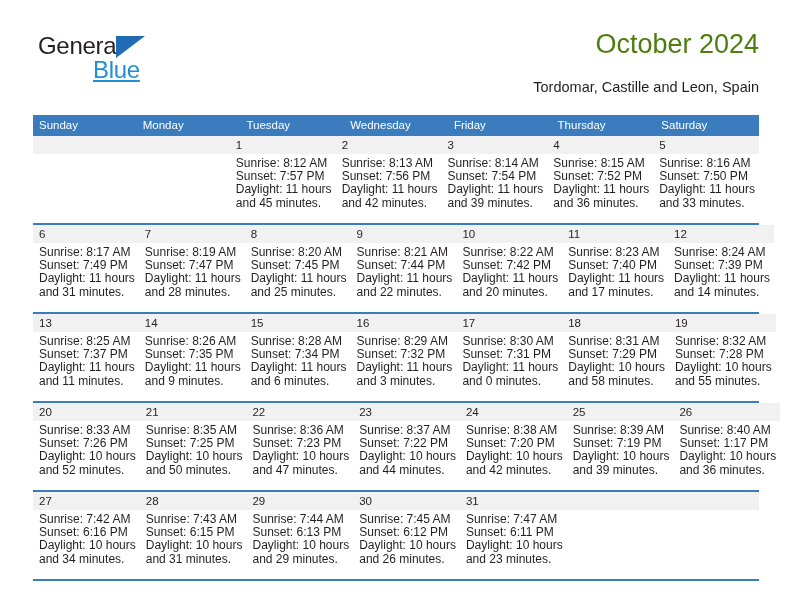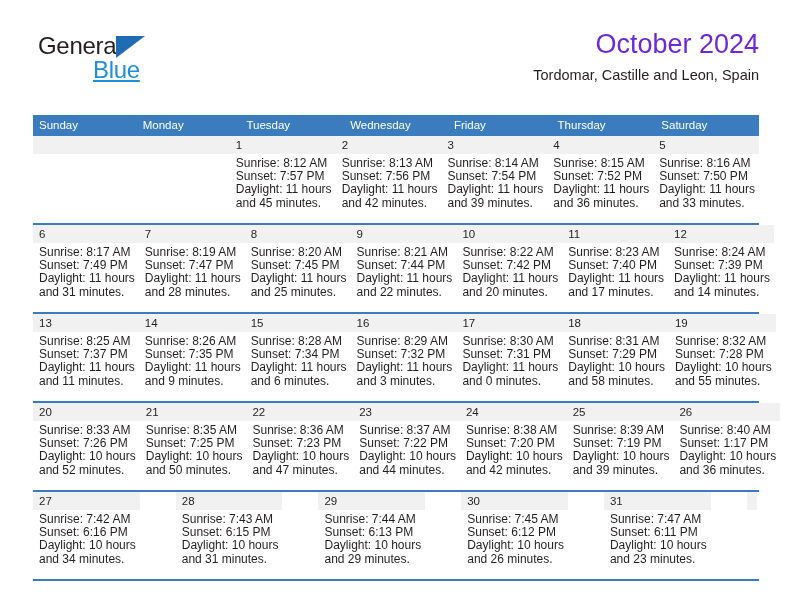--- a/index.html
+++ b/index.html
@@ -67,29 +67,29 @@
   }
 
   .title-block {
     position: absolute;
     right: 0;
     top: 0;
     text-align: right;
   }
   .cal-title {
     font-size: 27px;
-    color: #6d28d9;
+    color: #4d7c0f;
     line-height: 33px;
     white-space: nowrap;
   }
   .cal-subtitle {
     font-size: 14.5px;
     color: #231f20;
     line-height: 20px;
-    margin-top: 4px;
+    margin-top: 16px;
     white-space: nowrap;
   }
 
   
   .calendar {
     position: absolute;
     left: 33px;
     top: 115px;
     width: 726px;
   }
@@ -110,21 +110,20 @@
 
   .week-row {
     display: flex;
     height: 89px;
     border-bottom: 2px solid #3a7cbe;
     box-sizing: border-box;
     background: #ffffff;
   }
   .week-row:last-child {
     border-bottom: 2px solid #3a7cbe;
-    gap: 36px;
   }
   .day-cell {
     flex: 1 1 0;
     position: relative;
     box-sizing: border-box;
     background: #ffffff;
   }
   .day-number-band {
     height: 18px;
     background: #f1f1f1;

